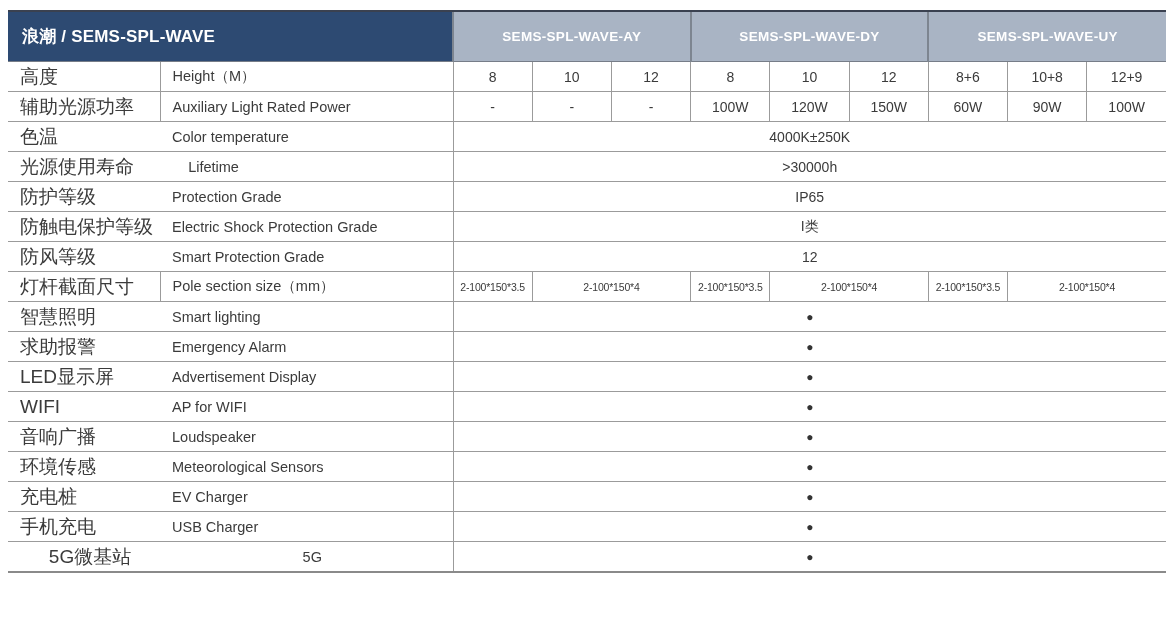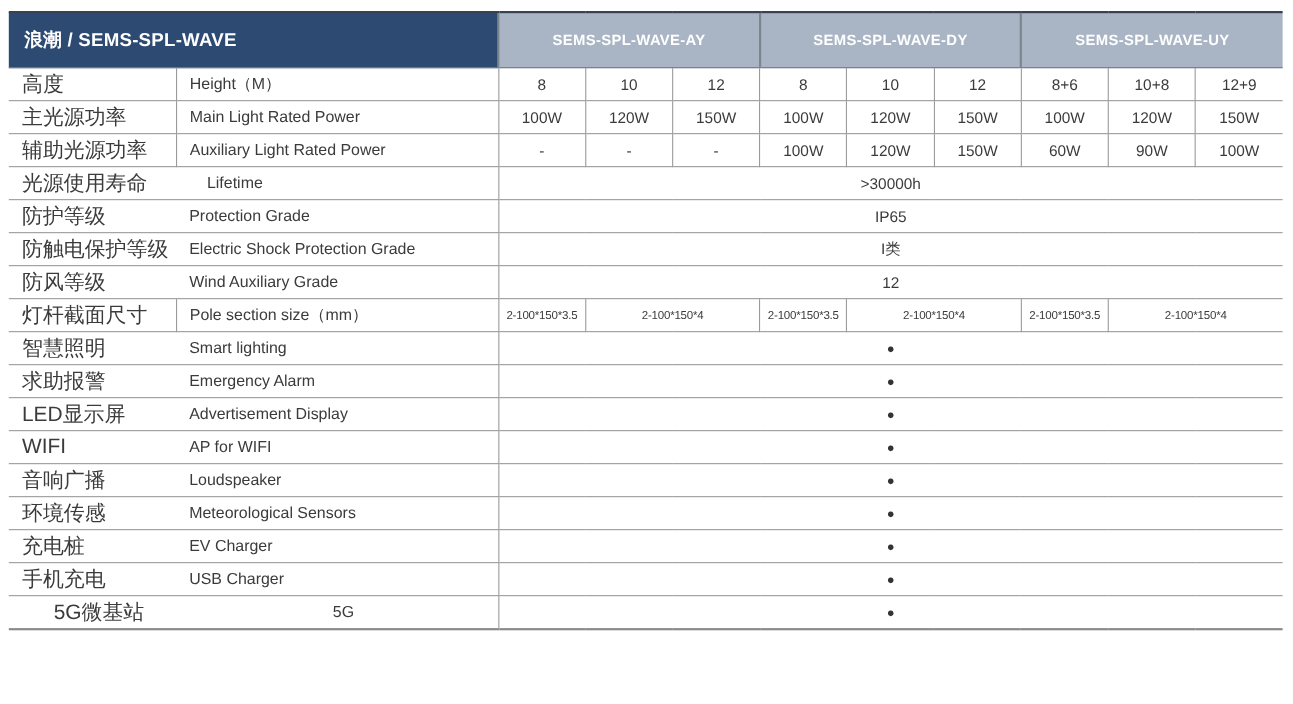--- a/index.html
+++ b/index.html
@@ -101,63 +101,55 @@
           <td class="val">10</td>
           <td class="val">12</td>
           <td class="val">8</td>
           <td class="val">10</td>
           <td class="val">12</td>
           <td class="val">8+6</td>
           <td class="val">10+8</td>
           <td class="val">12+9</td>
         </tr>
         <tr class="divided">
-          <td class=" zh">主光源功率</td>
-          <td class=" en">Main Light Rated Power</td>
-          <td class="val">100W</td>
-          <td class="val">120W</td>
-          <td class="val">150W</td>
-          <td class="val">100W</td>
-          <td class="val">120W</td>
-          <td class="val">150W</td>
-          <td class="val">100W</td>
-          <td class="val">120W</td>
-          <td class="val">150W</td>
-        </tr>
-        <tr class="divided">
           <td class=" zh">辅助光源功率</td>
           <td class=" en">Auxiliary Light Rated Power</td>
           <td class="val">-</td>
           <td class="val">-</td>
           <td class="val">-</td>
           <td class="val">100W</td>
           <td class="val">120W</td>
           <td class="val">150W</td>
           <td class="val">60W</td>
           <td class="val">90W</td>
           <td class="val">100W</td>
         </tr>
         <tr>
+          <td class=" zh">色温</td>
+          <td class=" en">Color temperature</td>
+          <td class="val" colspan="9">4000K±250K</td>
+        </tr>
+        <tr>
           <td class=" zh">光源使用寿命</td>
           <td class=" en">    Lifetime</td>
           <td class="val" colspan="9">&gt;30000h</td>
         </tr>
         <tr>
           <td class=" zh">防护等级</td>
           <td class=" en">Protection Grade</td>
           <td class="val" colspan="9">IP65</td>
         </tr>
         <tr>
           <td class=" zh">防触电保护等级</td>
           <td class=" en">Electric Shock Protection Grade</td>
           <td class="val" colspan="9">I类</td>
         </tr>
         <tr>
           <td class=" zh">防风等级</td>
-          <td class=" en">Wind Auxiliary Grade</td>
+          <td class=" en">Smart Protection Grade</td>
           <td class="val" colspan="9">12</td>
         </tr>
         <tr class="divided">
           <td class=" zh">灯杆截面尺寸</td>
           <td class=" en">Pole section size（mm）</td>
           <td class="val small">2-100*150*3.5</td>
           <td class="val small" colspan="2">2-100*150*4</td>
           <td class="val small">2-100*150*3.5</td>
           <td class="val small" colspan="2">2-100*150*4</td>
           <td class="val small">2-100*150*3.5</td>

